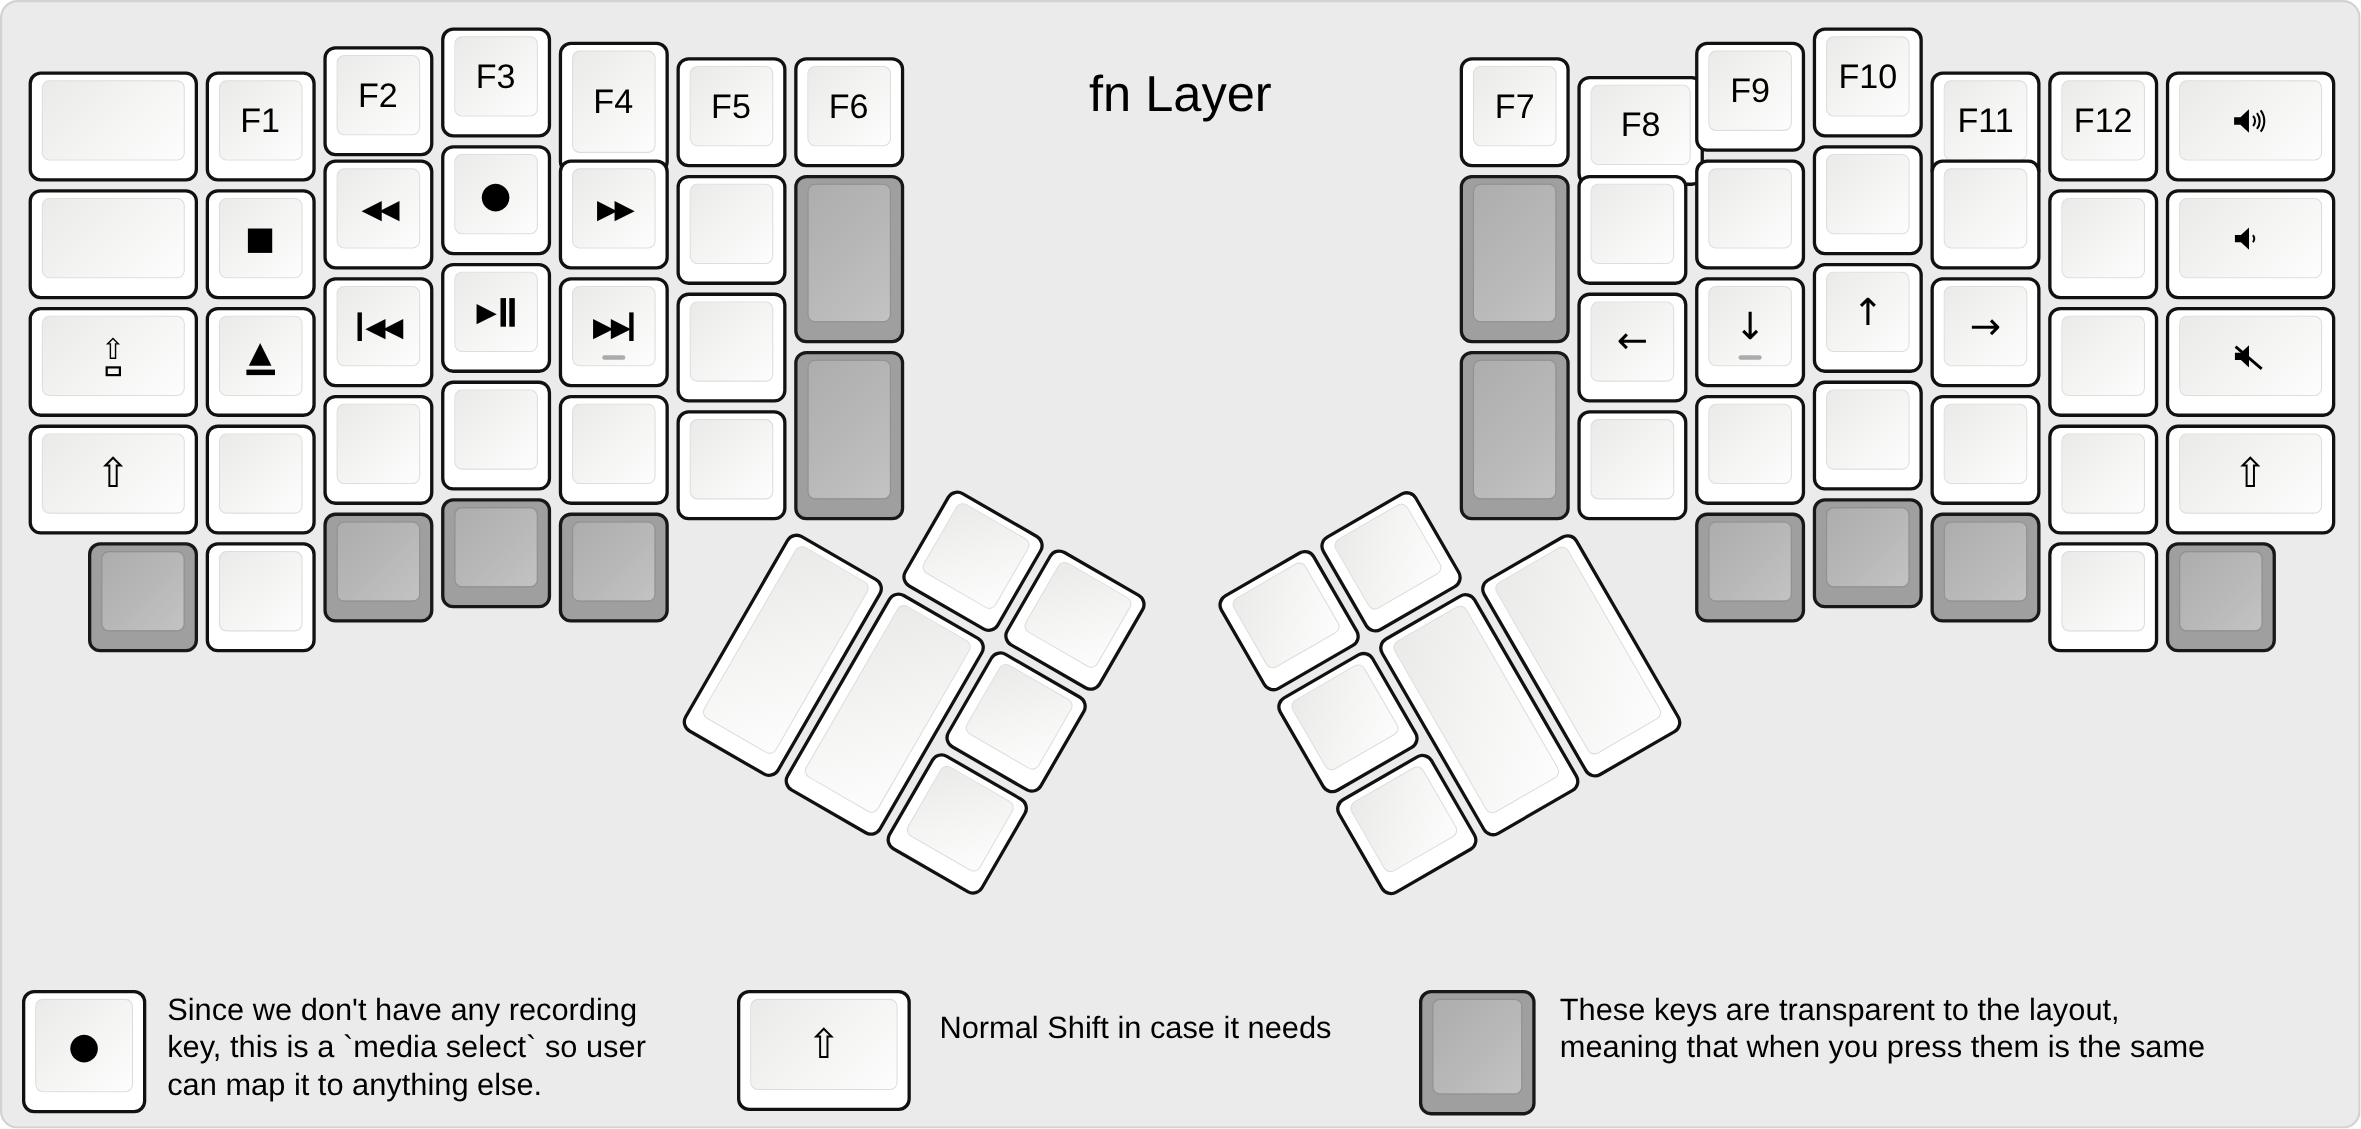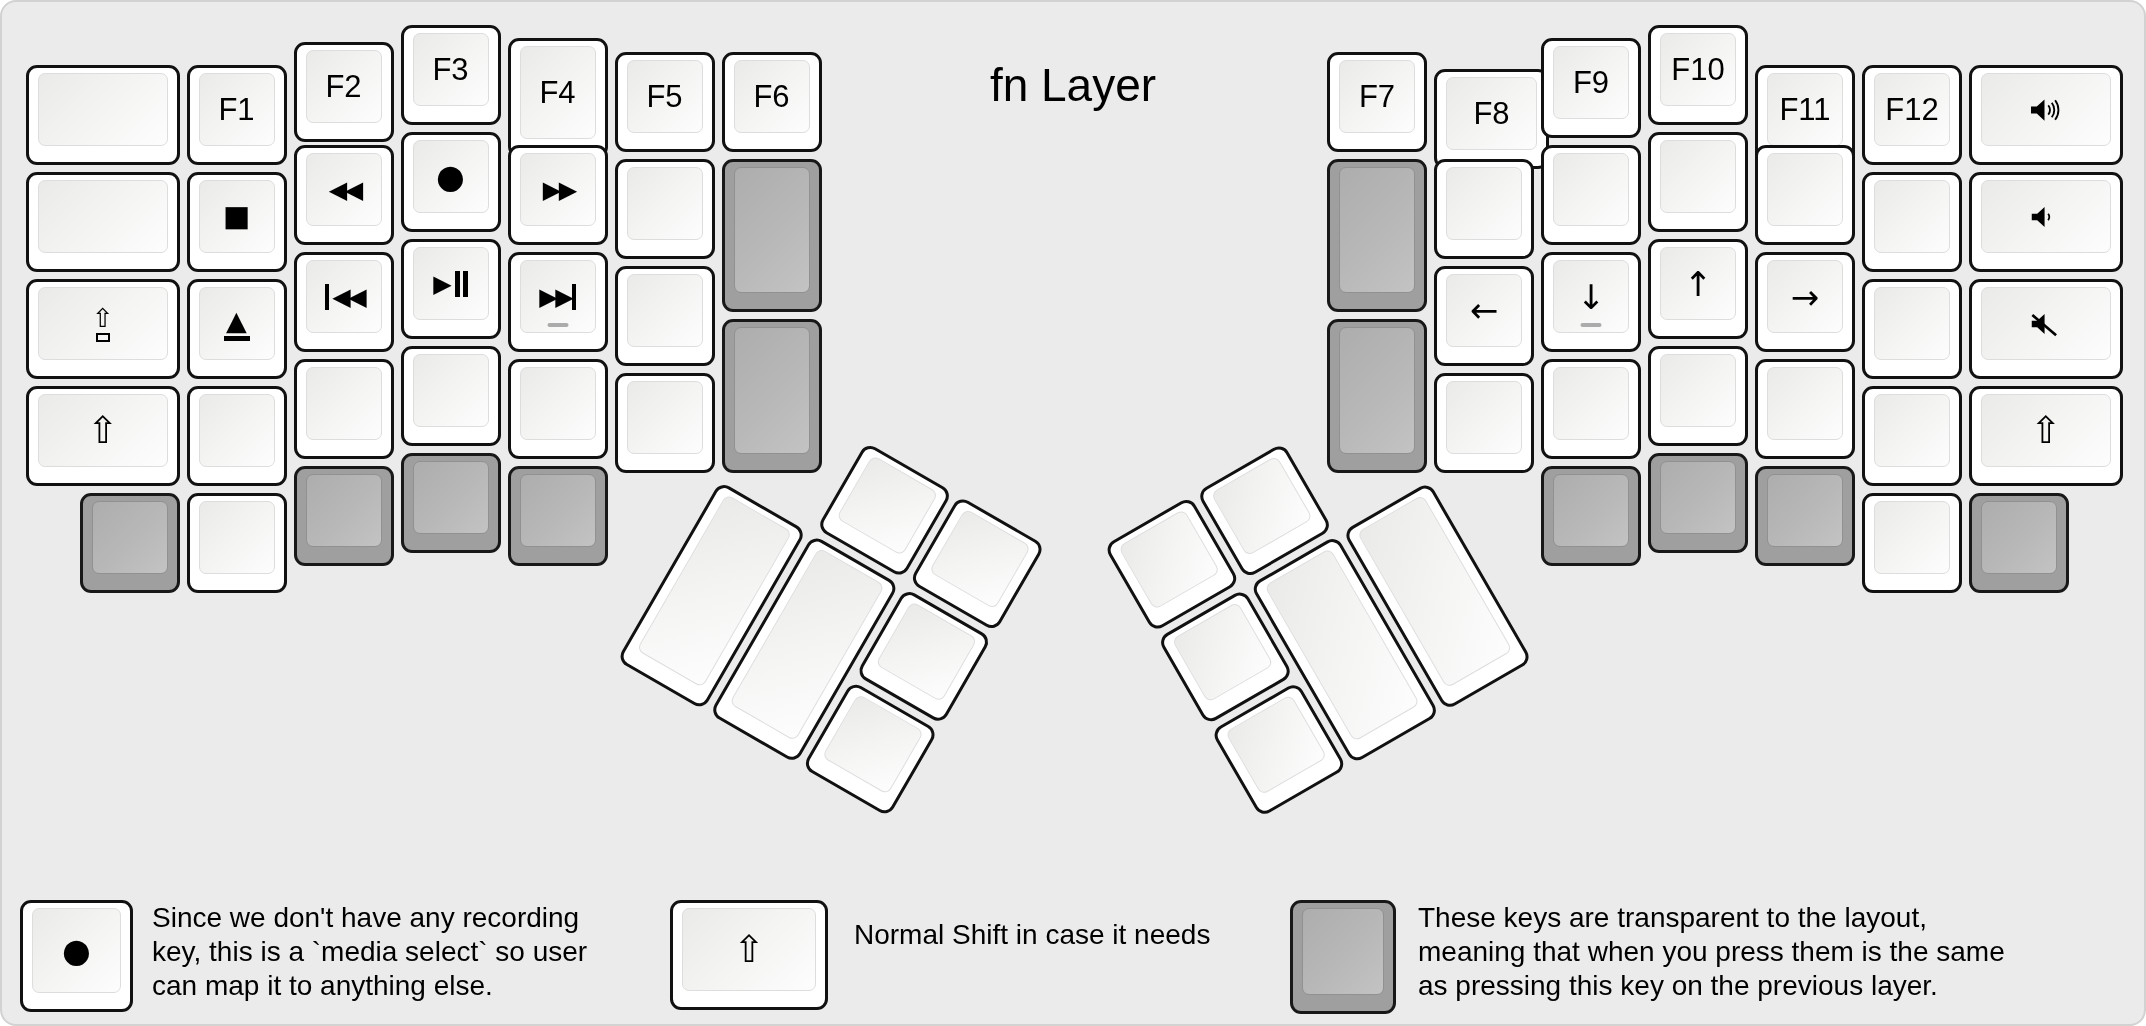--- a/index.html
+++ b/index.html
@@ -70,21 +70,20 @@
     <div data-name="legend-line">Since we don't have any recording</div>
     <div data-name="legend-line">key, this is a `media select` so user</div>
     <div data-name="legend-line">can map it to anything else.</div>
   </div>
   <div class="legend-text" id="legend-text-2" data-name="legend-note-shift">
     <div data-name="legend-line">Normal Shift in case it needs</div>
   </div>
   <div class="legend-text" id="legend-text-3" data-name="legend-note-transparent">
     <div data-name="legend-line">These keys are transparent to the layout,</div>
     <div data-name="legend-line">meaning that when you press them is the same</div>
-    <div data-name="legend-line">as pressing this key on the previous layer.</div>
   </div>
 <div class="cluster" data-name="left-main-cluster" style="left: 21px; top: 20px;">
       <div class="key" data-name="key-blank" style="left: 3px; top: 43.125px; width: 153.5px; height: 100px;">
         <div class="cap" data-name="keycap-top"></div>
       </div>
       <div class="key" data-name="key-blank" style="left: 3px; top: 150.125px; width: 153.5px; height: 100px;">
         <div class="cap" data-name="keycap-top"></div>
       </div>
       <div class="key" data-name="key-caps-lock" style="left: 3px; top: 257.125px; width: 153.5px; height: 100px;">
         <div class="cap" data-name="keycap-top">

